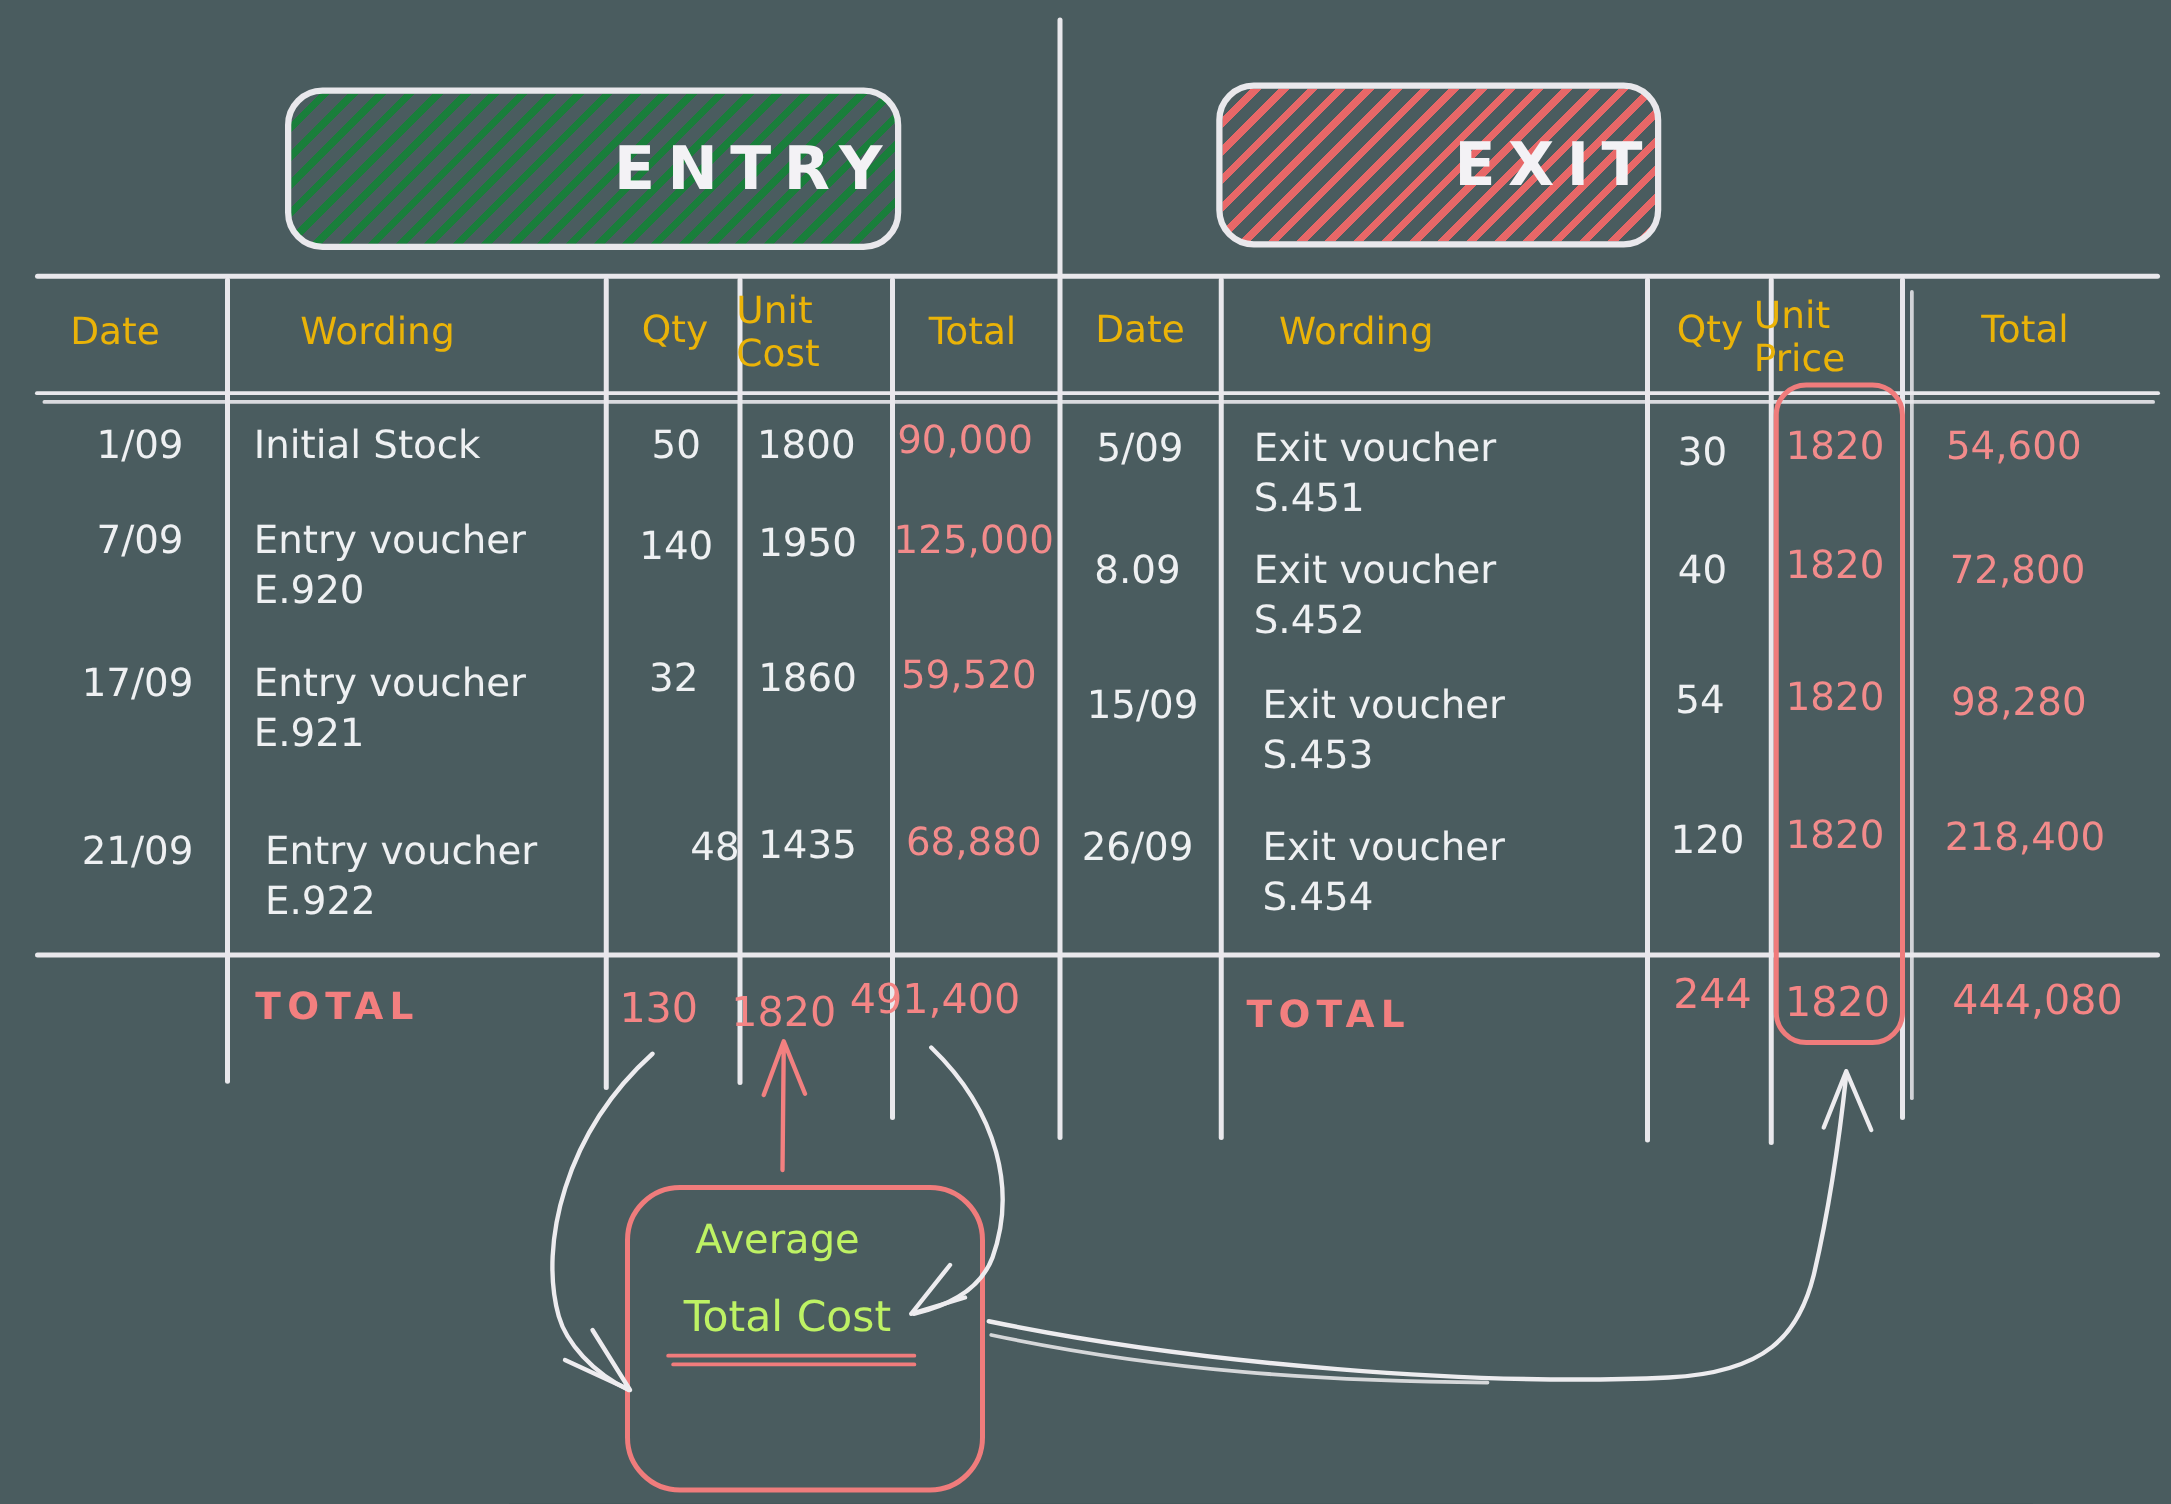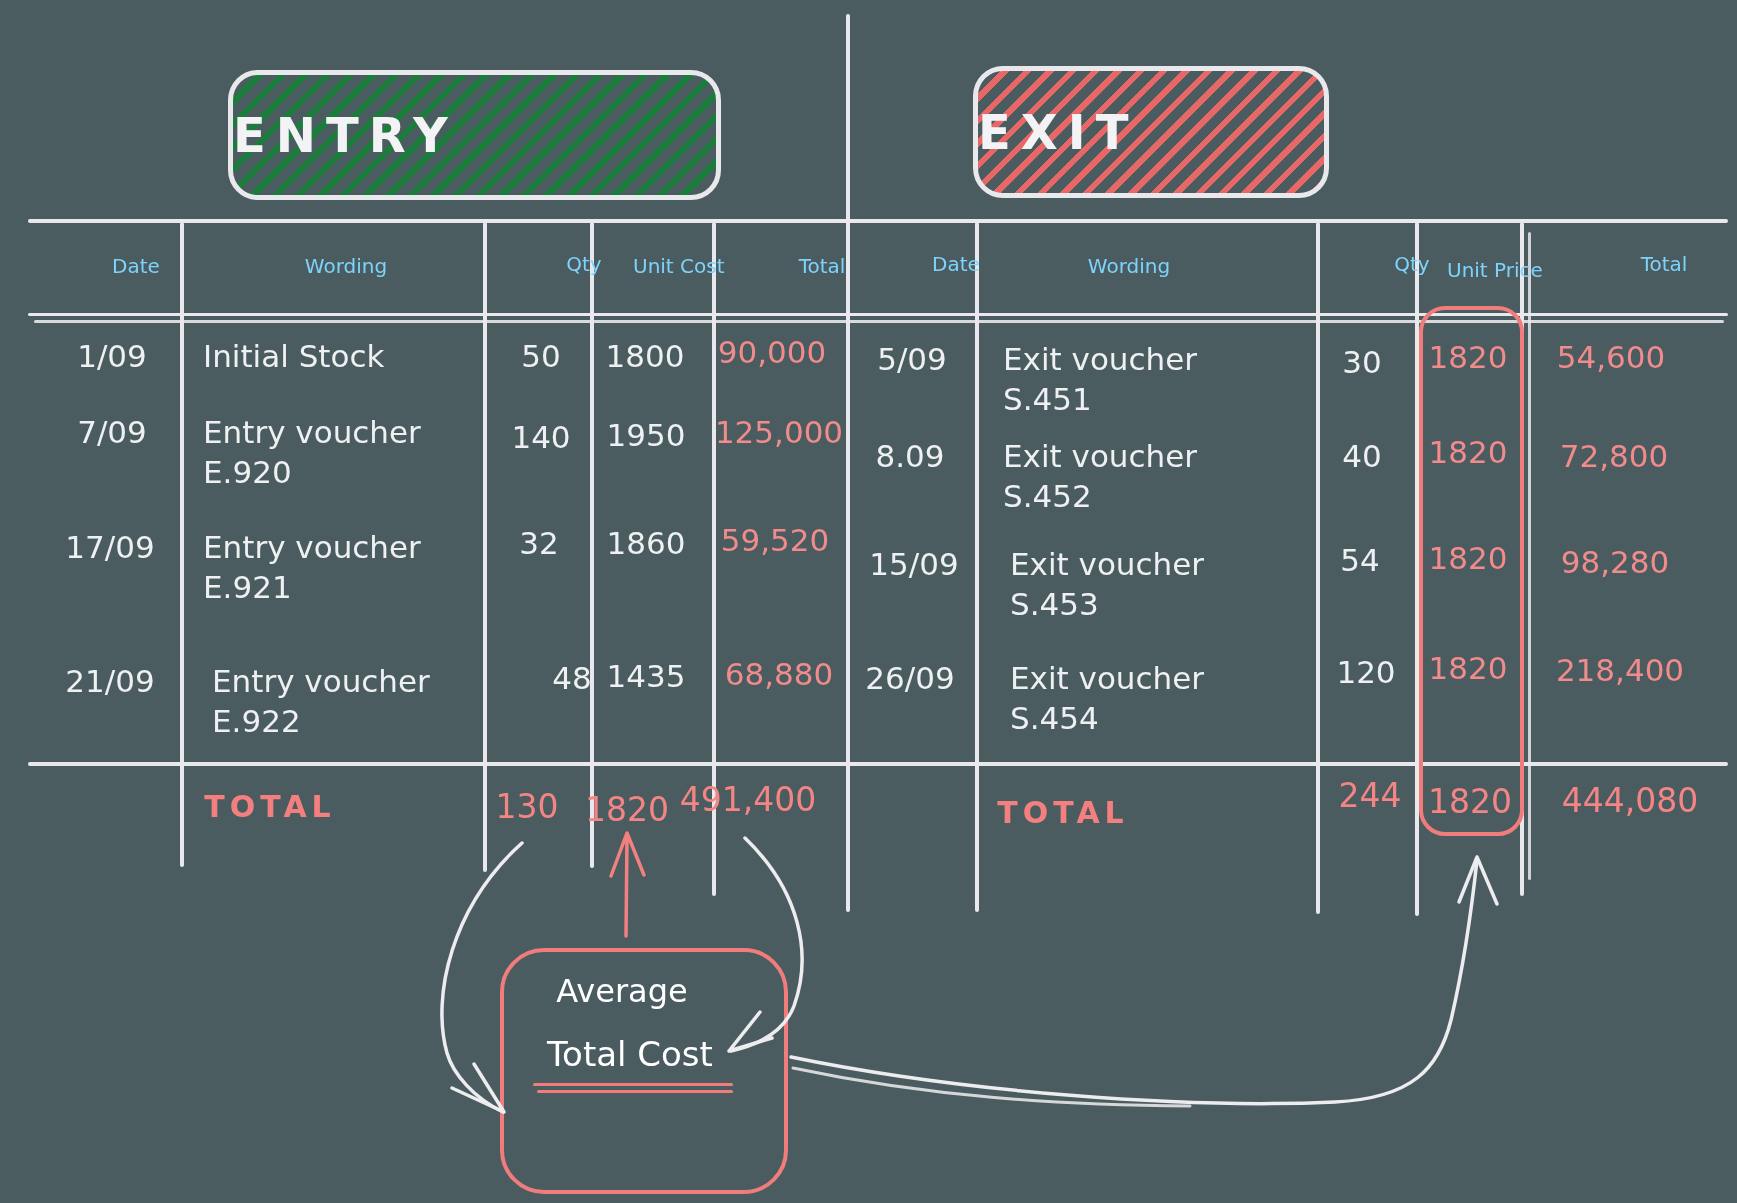--- a/index.html
+++ b/index.html
@@ -6,40 +6,40 @@
   .board{
     position:relative;width:1737px;height:1203px;overflow:hidden;
     background:#4a5c5f;
     font-family:"DejaVu Sans", sans-serif;
   }
   
   .ln{position:absolute;background:#e9e8ec;border-radius:3px;}
   
   .t{position:absolute;transform:translate(-50%,-50%);white-space:nowrap;}
   .tl{position:absolute;white-space:pre-line;line-height:40px;}
-  .blue{color:#7dd3fc;font-size:20px;margin-left:44px;}
+  .blue{color:#eab308;font-size:30px;}
   .wht{color:#eef0f2;font-size:31px;}
   .red{color:#f28b8b;font-size:31px;}
   .rtot{color:#f48585;font-size:33px;}
   .total-label{color:#f37f7f;font-size:30px;letter-spacing:5px;font-weight:bold;}
   .hdr2{width:122px;white-space:normal;line-height:35px;}
   
   .title-box{position:absolute;border:5px solid #e9e8ec;border-radius:30px;
-    display:flex;align-items:center;justify-content:flex-start;}
+    display:flex;align-items:center;justify-content:flex-end;}
   .entry-hatch{background:repeating-linear-gradient(135deg,
     rgba(23,128,57,.95) 0 6px, rgba(0,0,0,0) 6px 16px);}
   .exit-hatch{background:repeating-linear-gradient(135deg,
     rgba(240,104,104,.95) 0 6px, rgba(0,0,0,0) 6px 16px);margin-left:40px;}
   .title-text{color:#f3f2f5;font-size:48px;font-weight:bold;letter-spacing:10px;}
   
   .hl-box{position:absolute;border:4px solid #f07c7c;border-radius:26px;}
   
   .formula-box{position:absolute;border:4px solid #f07c7c;border-radius:44px;}
   .fr-line{position:absolute;background:#f07c7c;border-radius:2px;}
-  .fred{color:#ffffff;}
+  .fred{color:#bef264;}
   svg.arrows{position:absolute;left:0;top:0;pointer-events:none;}
 </style>
 </head>
 <body>
 
 <div class="board">
 
   <div class="title-box entry-hatch" style="left:228px;top:70px;width:483px;height:120px;">
     <span class="title-text">ENTRY</span>
   </div>

